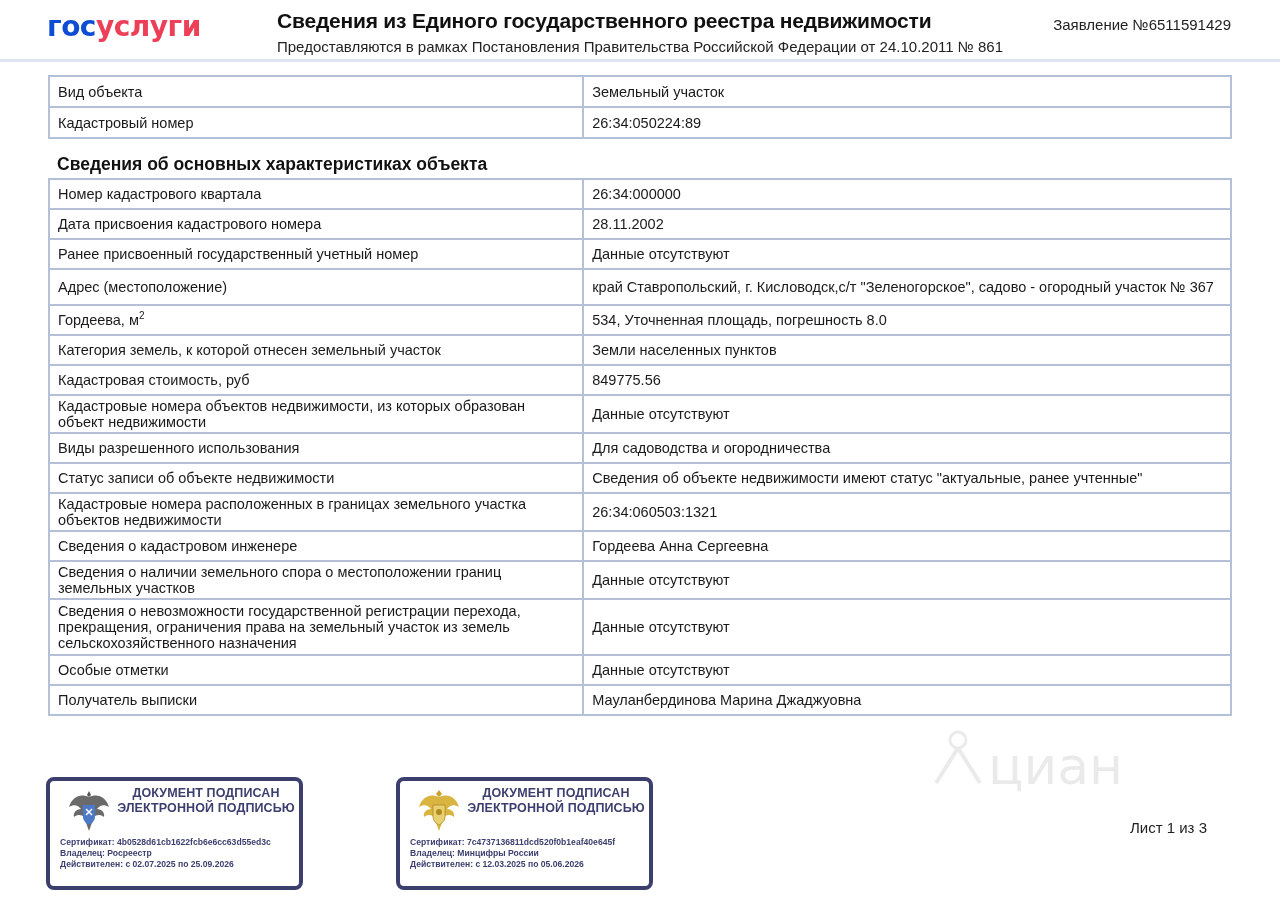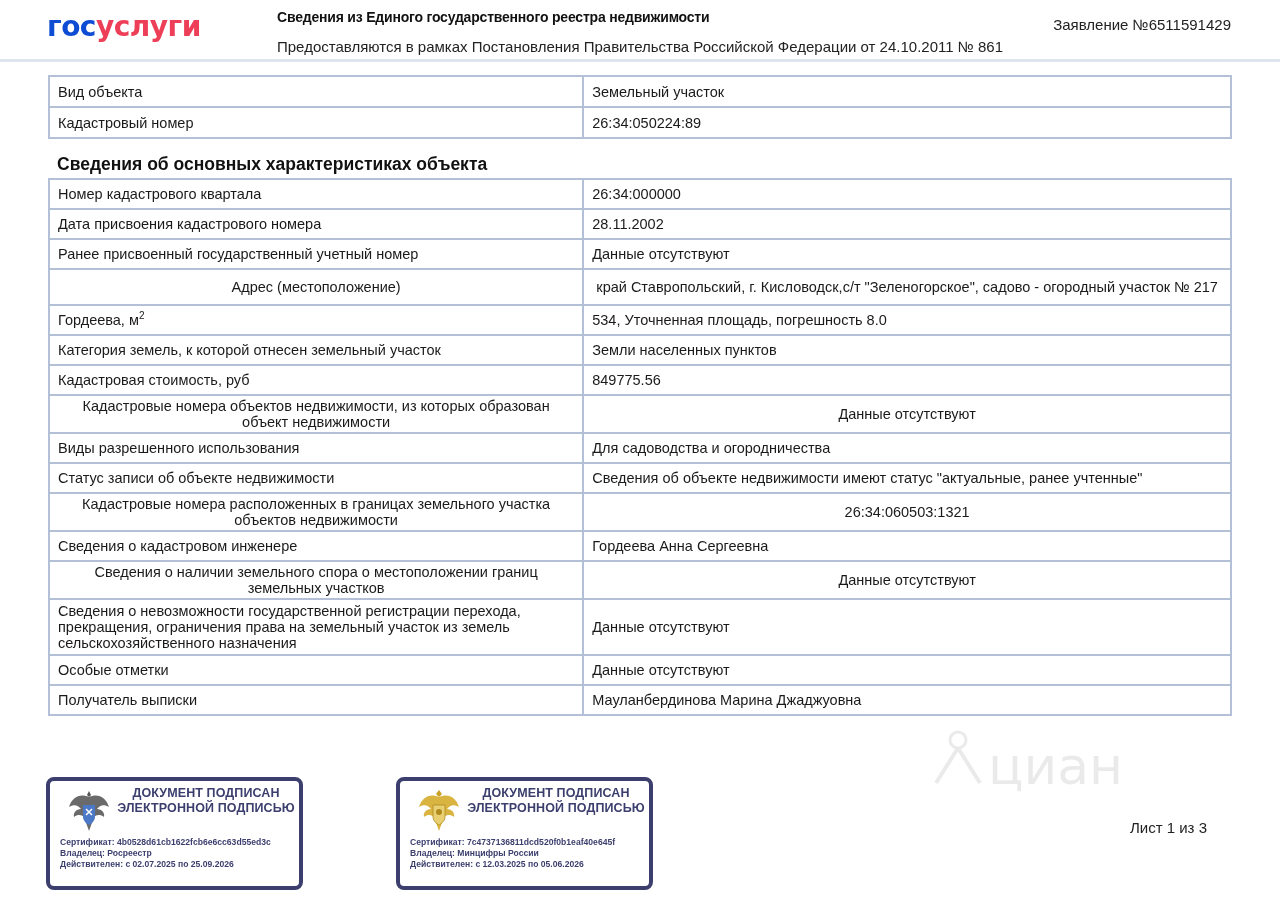--- a/index.html
+++ b/index.html
@@ -3,34 +3,34 @@
   <meta charset="utf-8">
   <style>
     * { box-sizing: border-box; margin: 0; padding: 0; }
     html, body { width: 1280px; height: 905px; background: #ffffff; overflow: hidden; }
     body { font-family: "Liberation Sans", "DejaVu Sans", sans-serif; color: #1a1a1a; position: relative; }
 
     .header { position: absolute; left: 0; top: 0; width: 1280px; height: 62px; border-bottom: 3px solid #dfe5ef; }
     .logo { position: absolute; left: 47px; top: 10px; font-family: "DejaVu Sans", sans-serif; font-weight: bold; font-size: 28px; letter-spacing: -0.5px; }
     .logo .gos { color: #0d4cd3; }
     .logo .usl { color: #ee3f58; }
-    .title { position: absolute; left: 277px; top: 9px; font-size: 14px; font-weight: bold; color: #111; letter-spacing: -0.2px; text-align: center; }
+    .title { position: absolute; left: 277px; top: 9px; font-size: 21px; font-weight: bold; color: #111; letter-spacing: -0.2px; text-align: center; }
     .subtitle { position: absolute; left: 277px; top: 38px; font-size: 15px; color: #222; }
     .app-no { position: absolute; right: 49px; top: 16px; font-size: 15px; color: #222; }
 
     table { border-collapse: collapse; position: absolute; left: 48px; width: 1184px; table-layout: fixed; border-radius: 28px; }
     td { border: 2px solid #b4c0d8; font-size: 14.5px; padding: 2px 8px; vertical-align: middle; line-height: 16px; color: #1a1a1a; }
     td.k { width: 513px; }
     td.v { width: 622px; }
     .t1 { top: 75px; }
     .t1 td { height: 31px; }
     .sec-title { position: absolute; left: 57px; top: 154px; font-size: 17.5px; font-weight: bold; color: #111; }
     .t2 { top: 178px; }
     .t2 td { height: 30px; }
-    .t2 tr.h2 td { height: 36px; text-align: center; }
+    .t2 tr.h2 td { height: 36px; }
     .t2 tr.h3 td { height: 56px; margin-top: 36px; }
     sup { font-size: 10px; line-height: 0; }
 
     .stamp { position: absolute; top: 777px; width: 257px; height: 113px; border: 4px solid #3c3f6e; border-radius: 8px; background: #fff; padding-left: 20px; }
     .stamp-1 { left: 46px; }
     .stamp-2 { left: 396px; }
     .stamp .emblem { position: absolute; left: 16px; top: 6px; width: 46px; height: 50px; }
     .stamp .st-head { position: absolute; left: 66px; top: 5px; width: 180px; text-align: center; font-size: 12.5px; font-weight: bold; color: #3c3f6e; line-height: 15px; letter-spacing: 0.1px; }
     .stamp .st-info { position: absolute; left: 10px; top: 56px; font-size: 8.6px; font-weight: bold; color: #3c3f6e; line-height: 11px; white-space: nowrap; }
 
@@ -72,21 +72,21 @@
   <tr>
         <td class="k">Дата присвоения кадастрового номера</td>
         <td class="v">28.11.2002</td>
       </tr>
   <tr>
         <td class="k">Ранее присвоенный государственный учетный номер</td>
         <td class="v">Данные отсутствуют</td>
       </tr>
   <tr class="h2">
         <td class="k">Адрес (местоположение)</td>
-        <td class="v">край Ставропольский, г. Кисловодск,с/т "Зеленогорское", садово - огородный участок № 217</td>
+        <td class="v">край Ставропольский, г. Кисловодск,с/т "Зеленогорское", садово - огородный участок № 367</td>
       </tr>
   <tr>
         <td class="k"><span>Гордеева, м</span><sup>2</sup></td>
         <td class="v">534, Уточненная площадь, погрешность 8.0</td>
       </tr>
   <tr>
         <td class="k">Категория земель, к которой отнесен земельный участок</td>
         <td class="v">Земли населенных пунктов</td>
       </tr>
   <tr>

